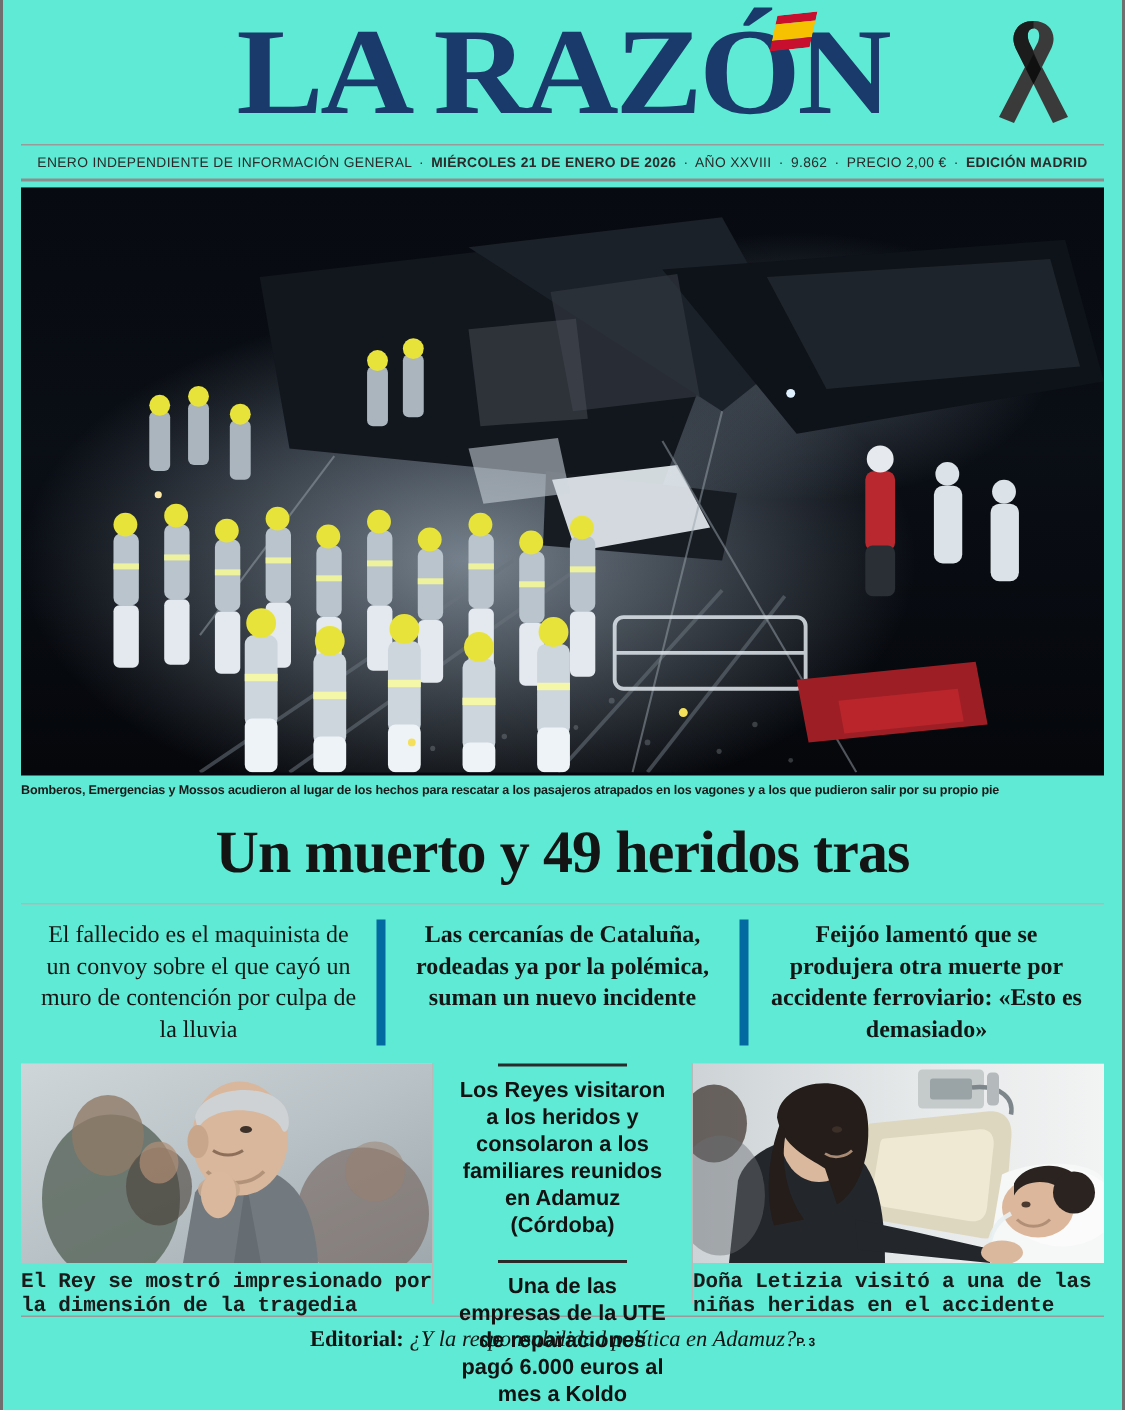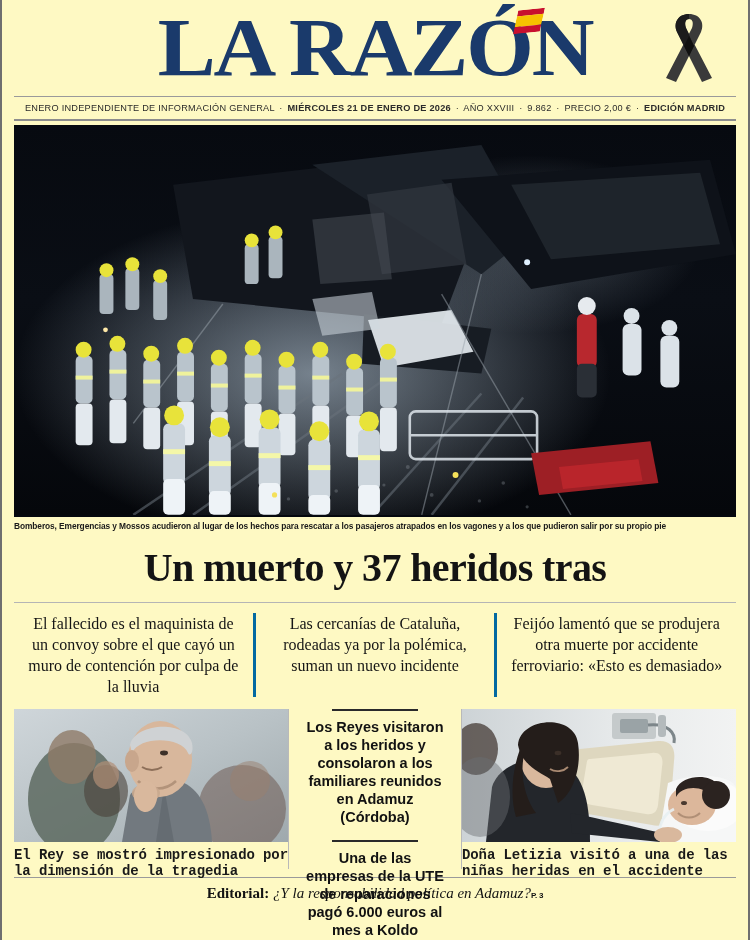--- a/index.html
+++ b/index.html
@@ -6,21 +6,21 @@
   html, body {
     width: 750px; height: 940px;
     background: #ffffff;
     font-family: "Liberation Serif", serif;
     color: #111111;
     overflow: hidden;
   }
   .page {
     width: 750px; height: 940px;
     position: relative;
-    background: #fef9c3;
+    background: #5eead4;
     border-left: 2px solid #6f6f6f;
     border-right: 2px solid #6f6f6f;
   }
 
   
   .masthead {
     height: 96px;
     position: relative;
     display: flex;
     align-items: center;
@@ -109,21 +109,21 @@
   }
   .subcol {
     flex: 1;
     text-align: center;
     font-family: "Liberation Serif", serif;
     font-size: 16px;
     line-height: 21px;
     color: #151515;
     padding: 0 12px;
   }
-  .subcol + .subcol { border-left: 3px solid #0369a1; }
+  .subcol + .subcol { border-left: 6px solid #0369a1; font-weight: bold; }
 
   
   .lower {
     display: flex;
     margin: 0 12px;
     height: 160px;
   }
   .lower-col { position: relative; }
   .lower-left  { width: 274px; }
   .lower-mid   { flex: 1; padding: 0 14px; border-left: 1px solid #b9b9b9; border-right: 1px solid #b9b9b9; }
@@ -400,21 +400,21 @@
 
       <circle cx="516" cy="138" r="3" fill="#dff0ff"></circle>
       <circle cx="92" cy="206" r="2.4" fill="#ffe9a8"></circle>
       <circle cx="444" cy="352" r="3" fill="#f4e05a"></circle>
       <circle cx="262" cy="372" r="2.6" fill="#f4e05a"></circle>
     </svg>
   </div>
   <div class="hero-caption">Bomberos, Emergencias y Mossos acudieron al lugar de los hechos para rescatar a los pasajeros atrapados en los vagones y a los que pudieron salir por su propio pie</div>
 
   <div class="headline">
-    <div>Un muerto y 37 heridos tras</div>
+    <div>Un muerto y 49 heridos tras</div>
   </div>
   <div class="head-rule"></div>
 
   <div class="subheads">
     <div class="subcol">El fallecido es el maquinista de un convoy sobre el que cayó un muro de contención por culpa de la lluvia</div>
     <div class="subcol">Las cercanías de Cataluña, rodeadas ya por la polémica, suman un nuevo incidente</div>
     <div class="subcol">Feijóo lamentó que se produjera otra muerte por accidente ferroviario: «Esto es demasiado»</div>
   </div>
 
   <div class="lower">

